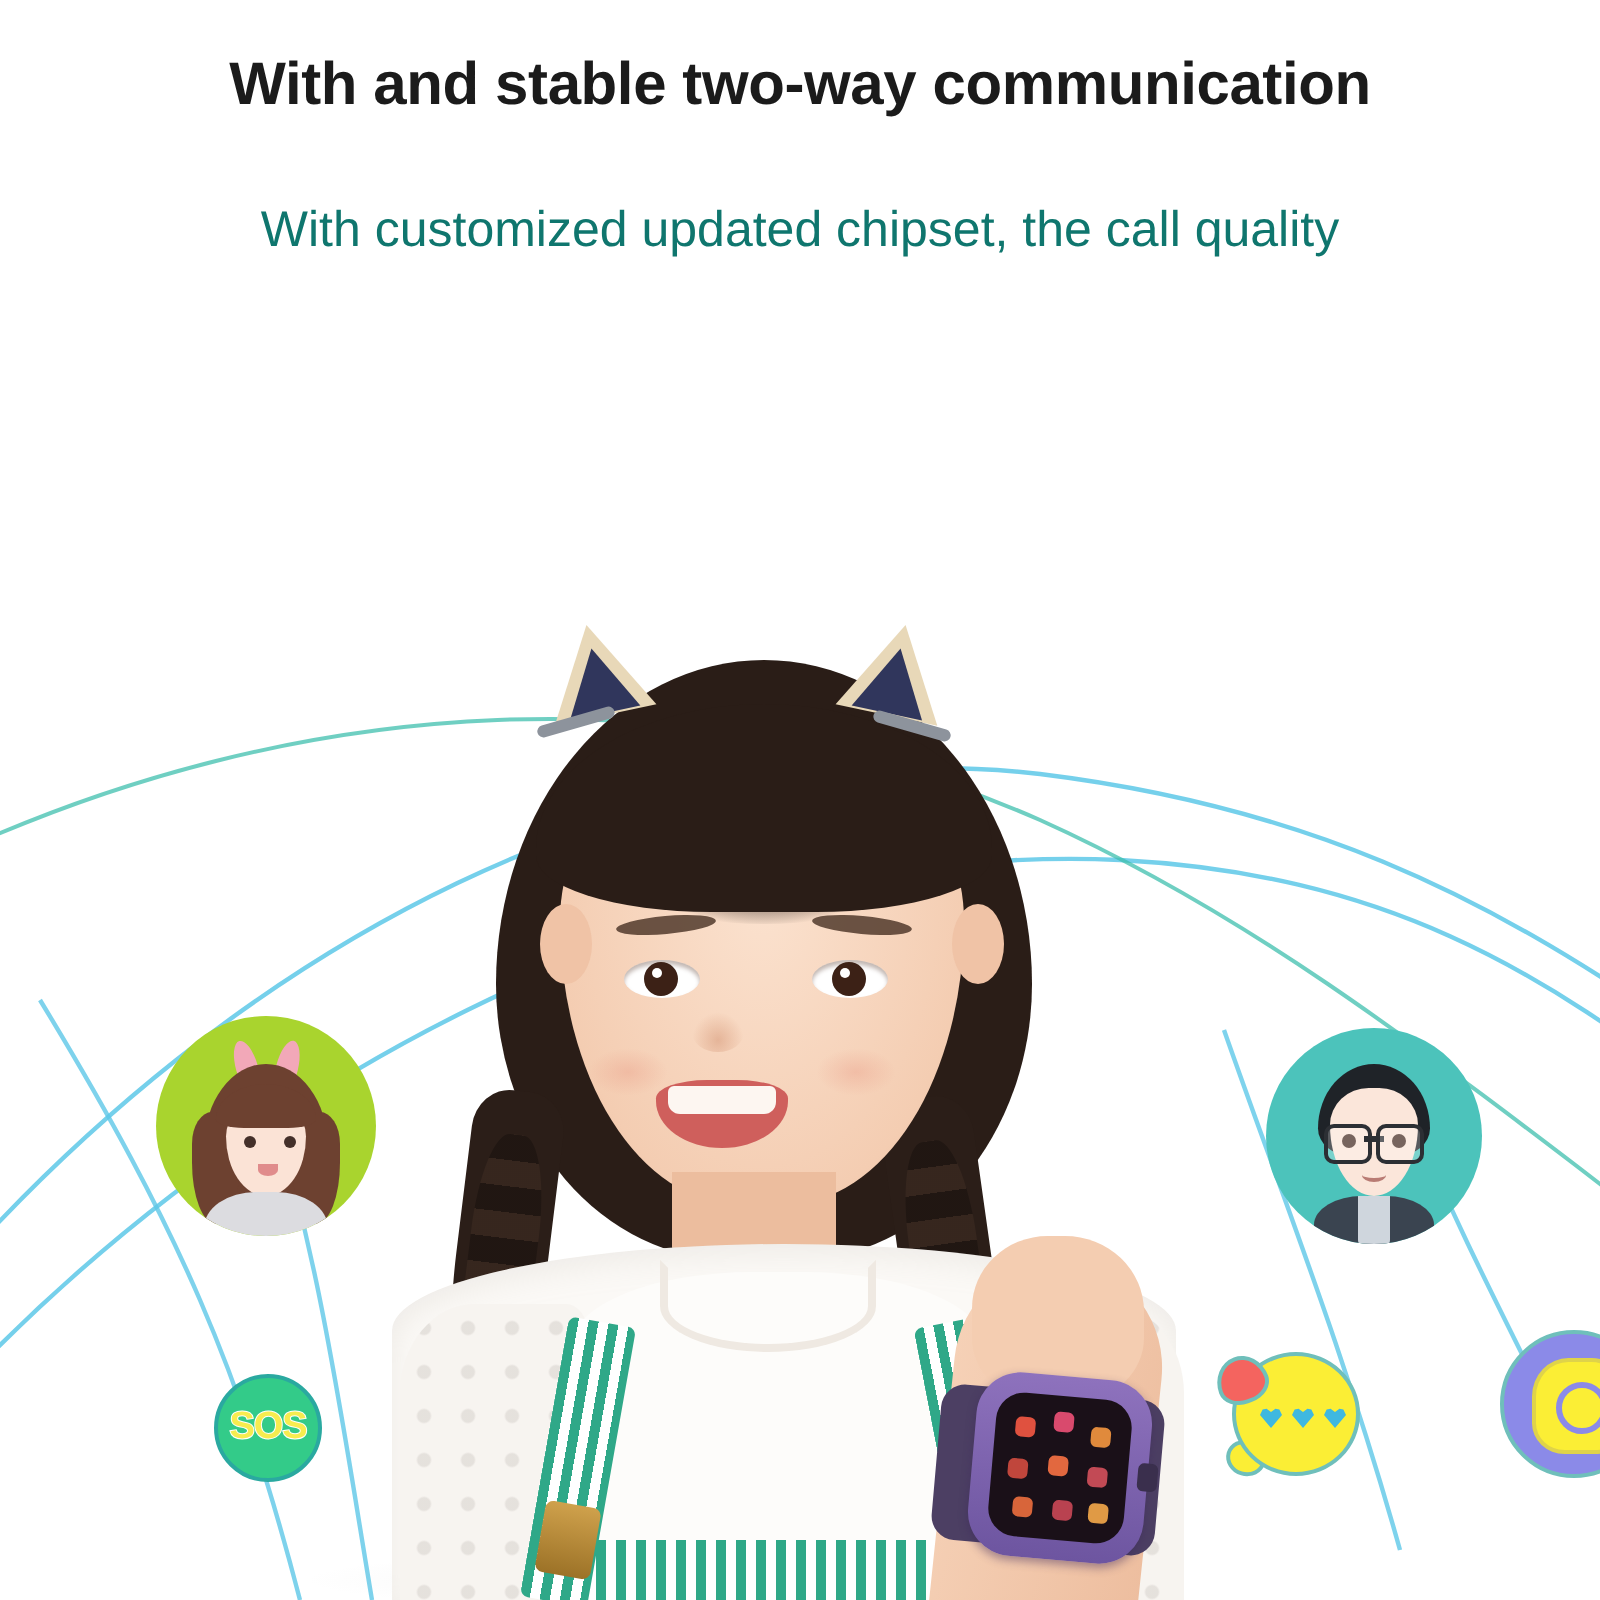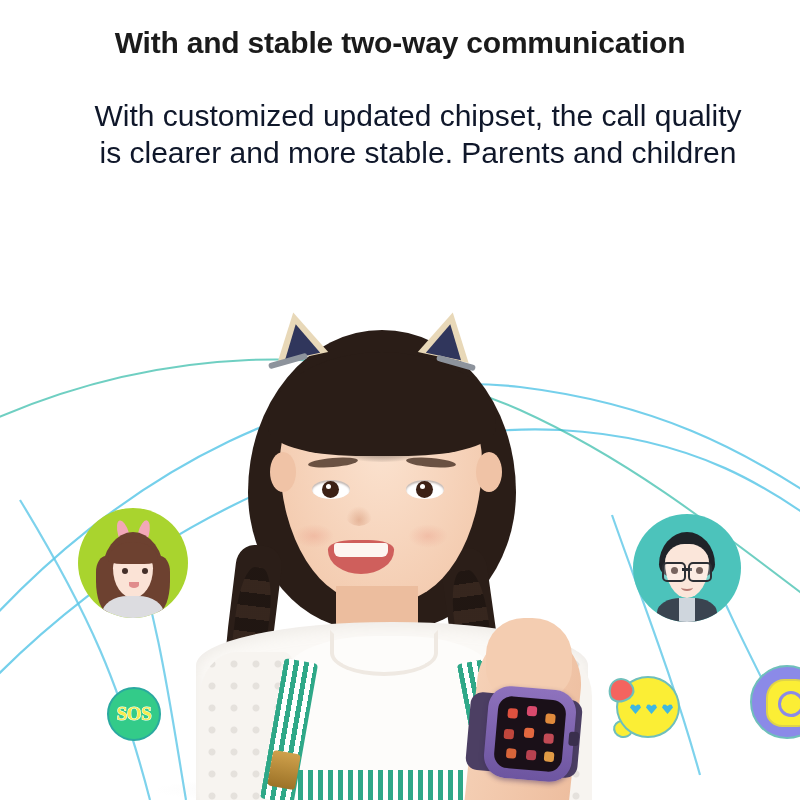--- a/index.html
+++ b/index.html
@@ -25,29 +25,29 @@
     text-align: center;
     font-family: "Liberation Sans", sans-serif;
     font-weight: bold;
     font-size: 30px;
     letter-spacing: -0.2px;
     color: #1b1b1b;
     white-space: nowrap;
   }
   .subcopy {
     position: absolute;
-    left: 56px;
+    left: 38px;
     top: 97px;
     width: 724px;
     text-align: center;
     font-family: "Liberation Sans", sans-serif;
     font-weight: normal;
-    font-size: 30px;
+    font-size: 25px;
     line-height: 37px;
-    color: #0f172a;
+    color: #0f766e;
   }
   .subcopy span { display: block; }
 
   
   #stage {
     position: absolute;
     left: 0;
     top: 215px;
     width: 800px;
     height: 585px;
@@ -483,21 +483,21 @@
     width: 54px; height: 54px;
     border-radius: 50%;
     background: #33cb89;
     border: 2.5px solid #2aa9a0;
     box-sizing: border-box;
     display: flex;
     align-items: center;
     justify-content: center;
   }
   .sos-text {
-    font-family: Liberation Serif, serif;
+    font-family: Liberation Sans, sans-serif;
     font-weight: bold;
     font-size: 19px;
     color: #f7ec4f;
     letter-spacing: -0.5px;
     -webkit-text-stroke: 1px #ffffff;
     paint-order: stroke fill;
   }
 
   .chat-badge {
     position: absolute;
@@ -580,21 +580,20 @@
 </style>
 </head>
 <body>
 
 <div id="page">
 
   <div class="headline">With and stable two-way communication</div>
 
   <div class="subcopy">
     <span>With customized updated chipset, the call quality</span>
-    <span>is clearer and more stable. Parents and children</span>
   </div>
 
   <div id="stage">
 
     <svg id="arcs" viewBox="0 0 800 585" preserveAspectRatio="none">
       <g fill="none" stroke="#5ec8e8" stroke-width="2.2" opacity="0.85">
         <path d="M -40 440 C 120 250, 330 150, 520 172 C 650 188, 740 230, 840 300"></path>
         <path d="M -40 500 C 110 330, 340 205, 560 215 C 690 222, 770 268, 860 340"></path>
       </g>
       <g fill="none" stroke="#3fbfae" stroke-width="2" opacity="0.75">

